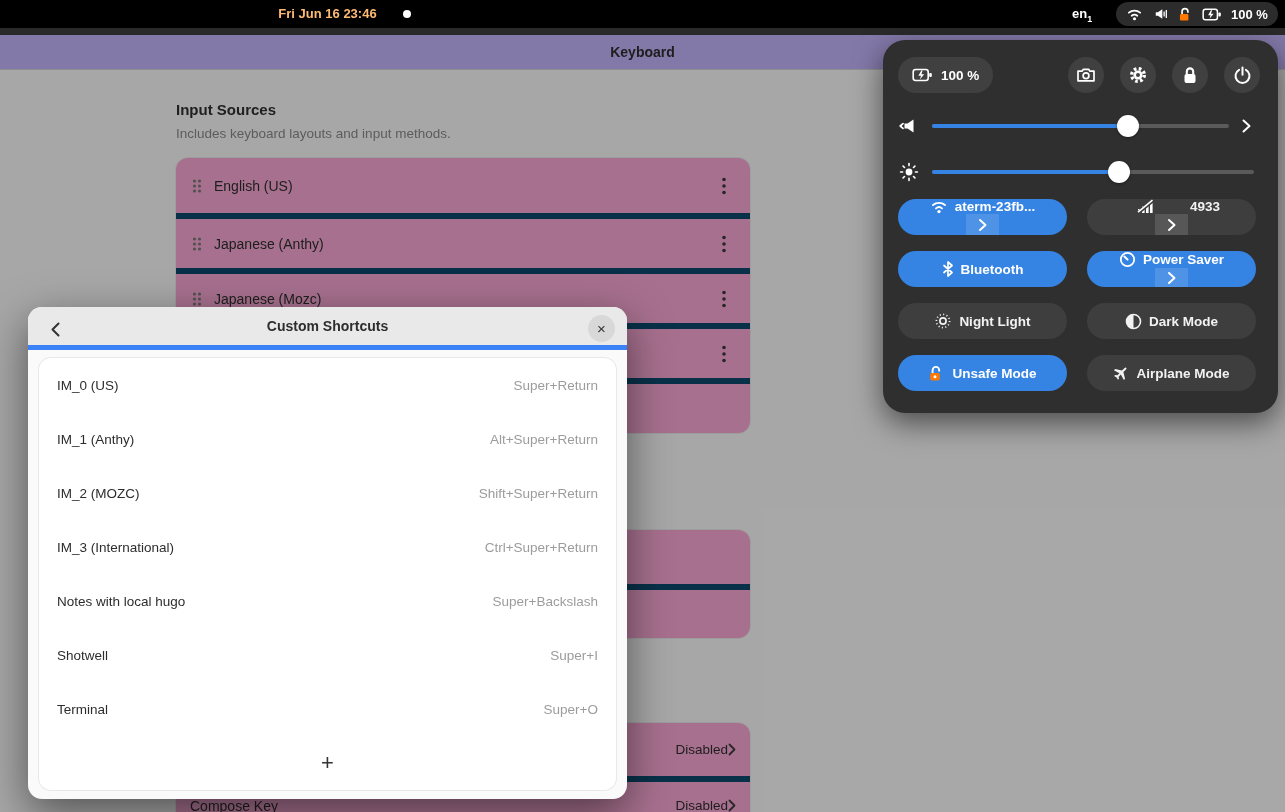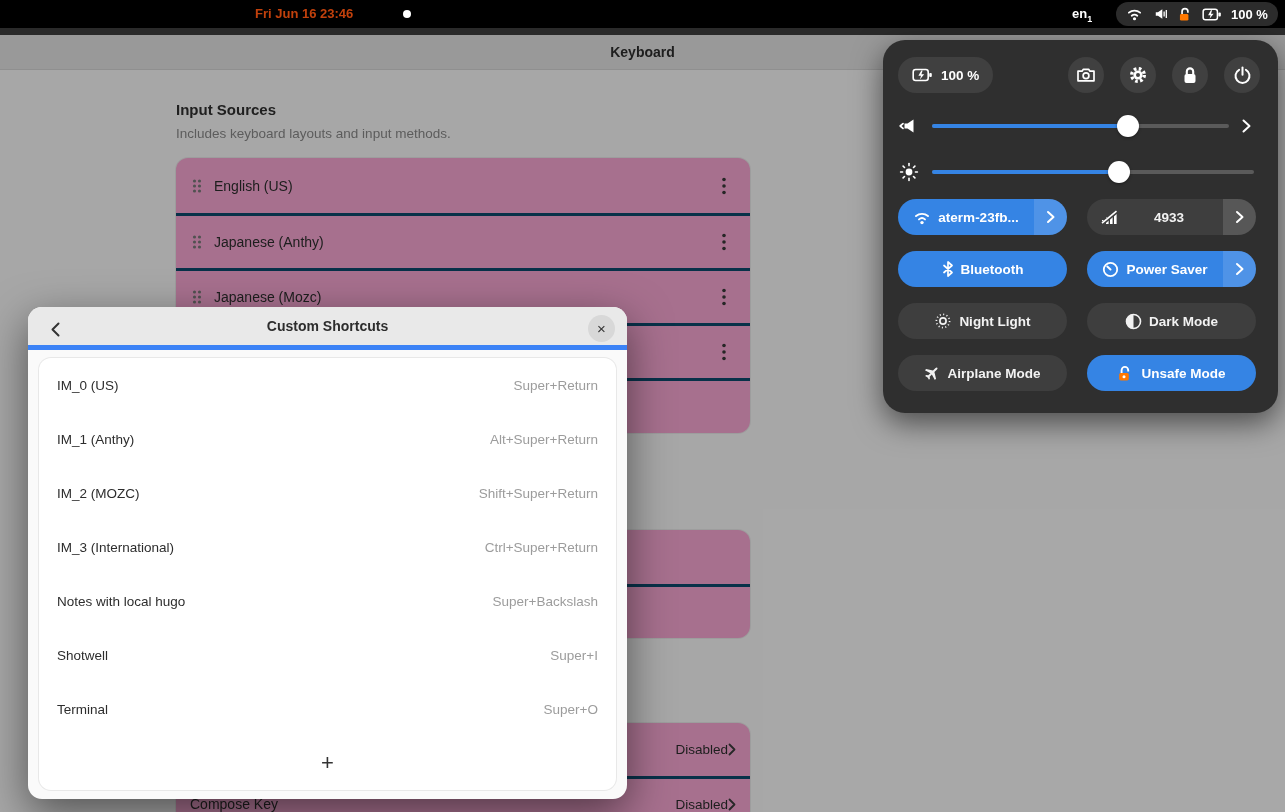--- a/index.html
+++ b/index.html
@@ -3,43 +3,43 @@
 <meta charset="utf-8">
 <style>
   * { margin:0; padding:0; box-sizing:border-box; }
   html,body { width:1285px; height:812px; overflow:hidden; background:#3f3f3f;
     font-family:"Liberation Sans","DejaVu Sans",sans-serif; }
   .screen { position:relative; width:1285px; height:812px; overflow:hidden; }
 
   
   .topbar { position:absolute; top:0; left:0; right:0; height:28px; background:#000; z-index:40; }
   .clock { position:absolute; left:255px; top:0; height:28px; line-height:28px; width:145px;
-    color:#c2410c; font-weight:bold; font-size:13px; }
+    text-align:center; color:#fdba74; font-weight:bold; font-size:13px; }
   .notif-dot { position:absolute; left:403px; top:10px; width:8px; height:8px; border-radius:50%; background:#fff; }
   .kbd-ind { position:absolute; left:1072px; top:0; height:28px; line-height:28px; color:#fff;
     font-weight:bold; font-size:13px; }
   .kbd-ind sub { font-size:9px; }
   .sys-capsule { position:absolute; left:1116px; top:2px; height:24px; width:162px; background:#2c2c2c;
     border-radius:12px; display:flex; align-items:center; justify-content:center; gap:9px; color:#fff; }
   .sys-capsule .pct { font-size:13px; font-weight:bold; }
 
   
   .window { position:absolute; top:35px; left:0; right:0; bottom:0; background:#fafafa; overflow:hidden; z-index:1; }
-  .win-header { height:35px; background:#e5e5e5; border-bottom:1px solid #d6d6d6; display:flex;
+  .win-header { height:35px; background:#c4b5fd; border-bottom:1px solid #d6d6d6; display:flex;
     align-items:center; justify-content:center; font-size:14px; font-weight:bold; color:#2e2e2e; }
   .content-col { position:absolute; left:176px; width:574px; top:35px; bottom:0; }
   .section-title { position:absolute; top:31px; left:0; font-size:15px; font-weight:bold; color:#303030; }
   .section-sub { position:absolute; top:56px; left:0; font-size:13.5px; color:#8a8a8a;text-align:right; }
   .card { position:absolute; left:0; width:574px; background:#f9a8d4; border-radius:12px;
     box-shadow:0 0 0 1px rgba(0,0,0,0.06); overflow:hidden; }
   .card1 { top:88px; height:275px; }
   .card2 { top:460px; height:108px; }
   .card3 { top:653px; height:140px; }
   .is-row { height:55px; display:flex; align-items:center; padding:0 24px 0 16px; }
-  .is-row + .is-row, .c2-row + .c2-row, .dis-row + .dis-row { border-top:3px solid #0c4a6e; }
+  .is-row + .is-row, .c2-row + .c2-row, .dis-row + .dis-row { border-top:6px solid #0c4a6e; }
   .is-row .lbl { margin-left:12px; font-size:14px; color:#2e2e2e; }
   .is-row .spacer, .dis-row .spacer { flex:1; }
   .c2-row { height:54px; }
   .dis-row { height:53px; display:flex; align-items:center; padding:0 14px; }
   .dis-row .lbl { font-size:14px; color:#2e2e2e; }
   .dis-row .val { font-size:13.5px; color:#2e2e2e; margin-right:0;padding-left:44px; }
 
   
   .dim { position:absolute; top:28px; left:0; right:0; bottom:0; background:rgba(0,0,0,0.33); z-index:5; }
 
@@ -77,21 +77,21 @@
   .slider-row.vol { margin-top:20px; margin-right:26px; }
   .slider-row.bri { margin-top:20px; }
   .slider { flex:1; height:4px; background:#5a5a5a; border-radius:3px; position:relative; }
   .slider .fill { height:4px; background:#3584e4; border-radius:3px; position:relative; }
   .slider .knob { position:absolute; right:-11px; top:-9px; width:22px; height:22px; border-radius:50%;
     background:#fff; box-shadow:0 1px 3px rgba(0,0,0,0.4); }
 
   .toggles { margin:14px 0 0 15px; }
   .toggle-row { display:flex; gap:20px; margin-bottom:16px; }
   .pill { width:169px; height:36px; border-radius:18px; background:#3e3e3e; display:flex;
-    align-items:center; overflow:hidden; cursor:pointer; }
+    align-items:center; overflow:hidden; cursor:pointer;flex-direction:column; }
   .pill.blue { background:#3584e4; }
   .pill .main { flex:1; display:flex; align-items:center; justify-content:center; gap:7px;
     font-size:13.5px; font-weight:bold; color:#f2f2f2; }
   .pill.blue .main { color:#fff; }
   .pill .main.left { justify-content:flex-start; padding-left:14px;gap:36px; }
   .pill .chev { width:33px; height:36px; background:rgba(255,255,255,0.13); display:flex;
     align-items:center; justify-content:center; }
   svg { display:block; }
 </style>
 </head>
@@ -398,36 +398,36 @@
           <div class="main">
             <svg width="17" height="17" viewBox="0 0 17 17">
                 <circle cx="8.5" cy="8.5" r="7" fill="none" stroke="#f2f2f2" stroke-width="1.6"></circle>
                 <path d="M8.5 1.5 a7 7 0 0 0 0 14 Z" fill="#f2f2f2"></path>
               </svg>
             <span>Dark Mode</span>
           </div>
         </div>
       </div>
       <div class="toggle-row">
-        <div class="pill">
-          <div class="main">
-            <svg width="16" height="16" viewBox="0 0 16 16" fill="#f2f2f2" transform="rotate(45)">
-                <path d="M8 .5 c.6 0 1 .8 1 1.8 v3.3 L15 9.3 v1.7 L9 9.2 v3.1 l1.7 1.3 v1.4 L8 14.2 5.3 15 v-1.4 L7 12.3 V9.2 L1 11 V9.3 L7 5.6 V2.3 c0-1 .4-1.8 1-1.8 z"></path>
-              </svg>
-            <span>Airplane Mode</span>
-          </div>
-        </div>
         <div class="pill blue">
           <div class="main">
             <svg width="17" height="17" viewBox="0 0 17 17" fill="none">
                 <rect x="2.2" y="8" width="9.6" height="7.4" rx="1.6" fill="#ff7800"></rect>
                 <path d="M4.6 8 V5.2 a3.3 3.3 0 0 1 6.6 0 V6.6" stroke="#fff" stroke-width="1.9"></path>
                 <circle cx="7" cy="11.7" r="1.5" fill="#fff"></circle>
               </svg>
             <span>Unsafe Mode</span>
+          </div>
+        </div>
+        <div class="pill">
+          <div class="main">
+            <svg width="16" height="16" viewBox="0 0 16 16" fill="#f2f2f2" transform="rotate(45)">
+                <path d="M8 .5 c.6 0 1 .8 1 1.8 v3.3 L15 9.3 v1.7 L9 9.2 v3.1 l1.7 1.3 v1.4 L8 14.2 5.3 15 v-1.4 L7 12.3 V9.2 L1 11 V9.3 L7 5.6 V2.3 c0-1 .4-1.8 1-1.8 z"></path>
+              </svg>
+            <span>Airplane Mode</span>
           </div>
         </div>
       </div>
     </div>
   </div>
 
   <div class="topbar">
     <div class="clock">Fri Jun 16  23:46</div>
     <div class="notif-dot"></div>
     <div class="kbd-ind"><span>en</span><sub>1</sub></div>

